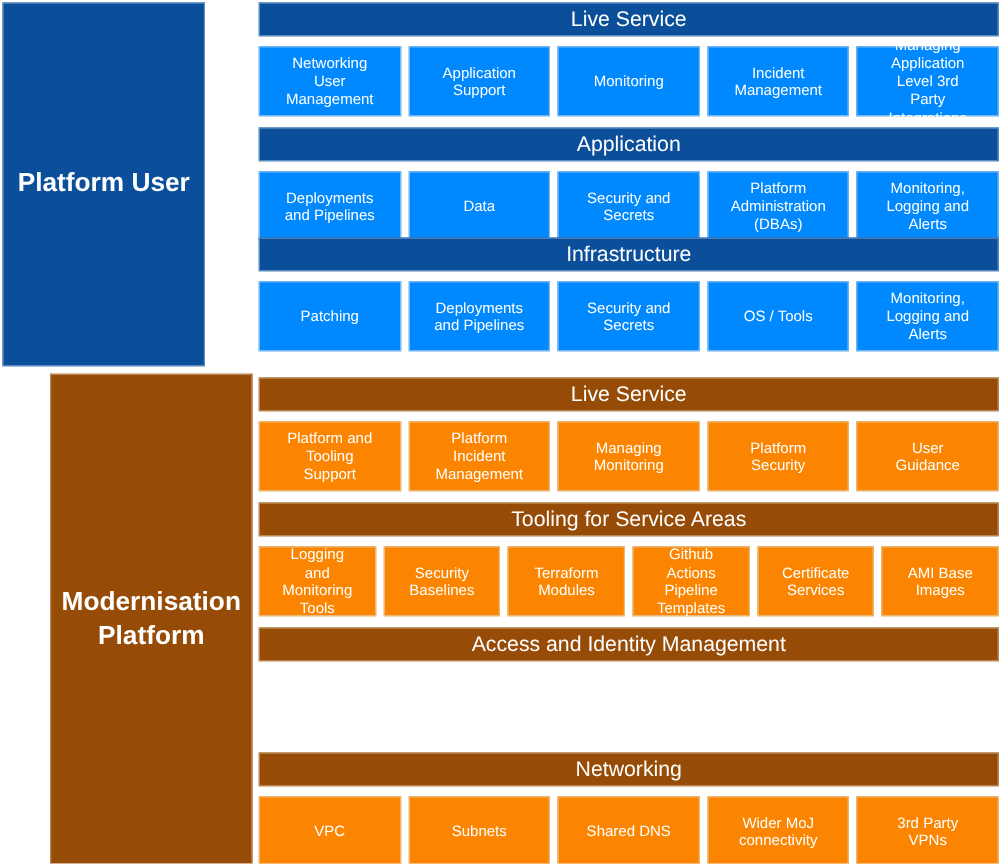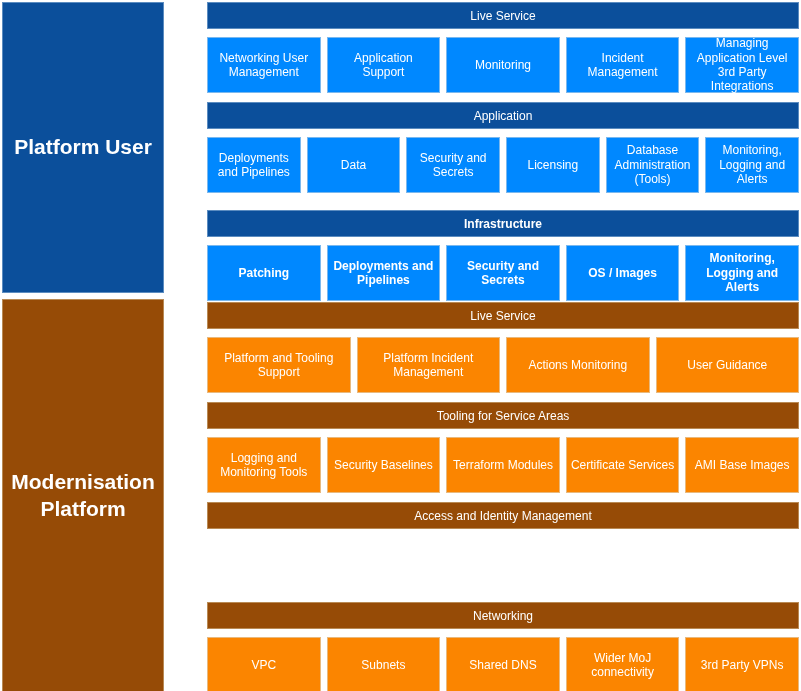--- a/index.html
+++ b/index.html
@@ -41,20 +41,21 @@
     height: 291px;
     background: #0b4f9b;
     border: 1px solid #5b8cc0;
   }
   .side-panel.brown {
     top: 299px;
     height: 392px;
     background: #964b06;
     border: 1px solid #b98a54;
     border-bottom: none;
+    margin-left: 38px;
   }
 
   
   .stack {
     position: absolute;
     left: 207px;
     width: 592px;
   }
 
   .group {
@@ -68,21 +69,21 @@
     position: absolute;
     top: 2px;
     left: 0;
     right: 0;
     height: 27px;
     display: flex;
     align-items: center;
     justify-content: center;
     box-sizing: border-box;
     color: #ffffff;
-    font-size: 12px;
+    font-size: 17px;
     text-align: center;
   }
   .band.blue {
     background: #0b4f9b;
     border: 1px solid #5b8cc0;
   }
   .band.brown {
     background: #964b06;
     border: 1px solid #b98a54;
   }
@@ -100,21 +101,21 @@
   .card {
     flex: 1 1 0;
     display: flex;
     align-items: center;
     justify-content: center;
     box-sizing: border-box;
     color: #ffffff;
     font-size: 12px;
     line-height: 1.2;
     text-align: center;
-    padding: 3px 4px;
+    padding: 3px 16px;
   }
   .card.blue {
     background: #0088ff;
     border: 1px solid #7ab8ee;
   }
   .card.orange {
     background: #fb8500;
     border: 1px solid #e8b97e;
   }
 </style>
@@ -137,50 +138,51 @@
           <div class="card blue">Incident Management</div>
           <div class="card blue">Managing Application Level 3rd Party Integrations</div>
         </div>
       </div>
       <div class="group" style="top: 100px;">
         <div class="band blue">Application</div>
         <div class="cards">
           <div class="card blue">Deployments and Pipelines</div>
           <div class="card blue">Data</div>
           <div class="card blue">Security and Secrets</div>
-          <div class="card blue">Licensing</div>
-          <div class="card blue">Database Administration (Tools)</div>
+          <div class="card blue">Platform Administration (DBAs)</div>
           <div class="card blue">Monitoring, Logging and Alerts</div>
         </div>
       </div>
-      <div class="group" style="top: 208px; font-weight: bold;">
+      <div class="group" style="top: 188px;">
         <div class="band blue">Infrastructure</div>
         <div class="cards">
           <div class="card blue">Patching</div>
           <div class="card blue">Deployments and Pipelines</div>
           <div class="card blue">Security and Secrets</div>
-          <div class="card blue">OS / Images</div>
+          <div class="card blue">OS / Tools</div>
           <div class="card blue">Monitoring, Logging and Alerts</div>
         </div>
       </div>
       <div class="group" style="top: 300px;">
         <div class="band brown">Live Service</div>
         <div class="cards">
           <div class="card orange">Platform and Tooling Support</div>
           <div class="card orange">Platform Incident Management</div>
-          <div class="card orange">Actions Monitoring</div>
+          <div class="card orange">Managing Monitoring</div>
+          <div class="card orange">Platform Security</div>
           <div class="card orange">User Guidance</div>
         </div>
       </div>
       <div class="group" style="top: 400px; text-decoration: underline;">
         <div class="band brown">Tooling for Service Areas</div>
         <div class="cards">
           <div class="card orange">Logging and Monitoring Tools</div>
           <div class="card orange">Security Baselines</div>
           <div class="card orange">Terraform Modules</div>
+          <div class="card orange">Github Actions Pipeline Templates</div>
           <div class="card orange">Certificate Services</div>
           <div class="card orange">AMI Base Images</div>
         </div>
       </div>
       <div class="group" style="top: 500px;">
         <div class="band brown">Access and Identity Management</div>
       </div>
       <div class="group" style="top: 600px;">
         <div class="band brown">Networking</div>
         <div class="cards">

